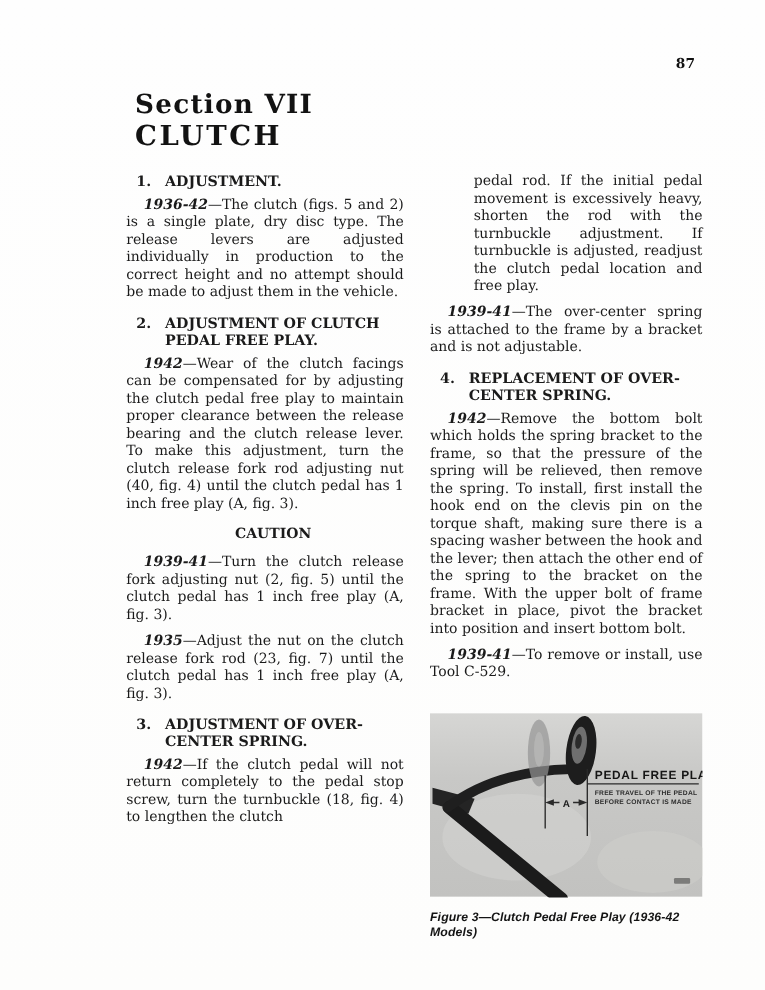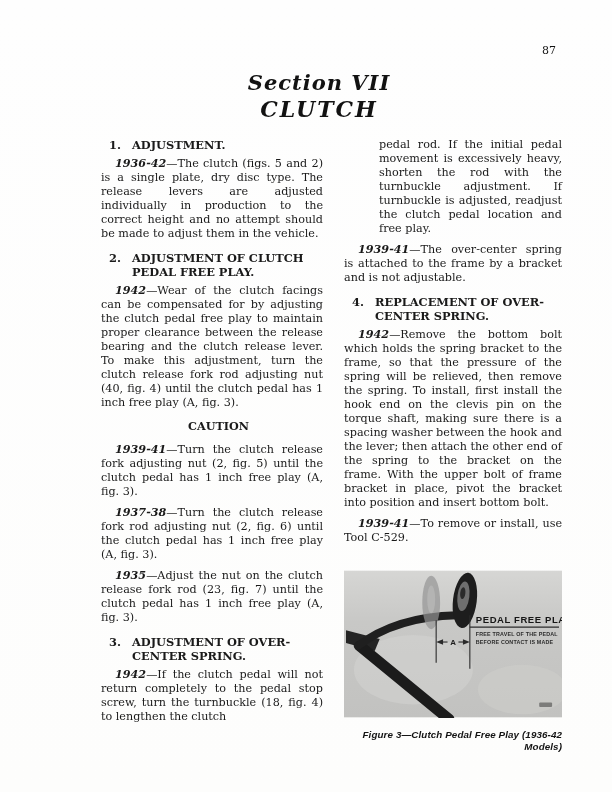--- a/index.html
+++ b/index.html
@@ -7,23 +7,23 @@
     position:relative;
     width:612px;height:792px;
     margin:0 auto;
     background:linear-gradient(180deg,#fefefe 0%,#fdfdfc 100%);
     font-family:"DejaVu Serif","Liberation Serif",serif;
     color:#1a1a1a;
     overflow:hidden;
   }
   .page-number{
     position:absolute;top:44px;right:56px;
-    font-size:11px;font-weight:normal;color:#111;
+    font-size:11px;font-weight:bold;color:#111;
   }
-  .section-header{position:absolute;top:70px;left:88px;width:462px;text-align:center;font-style:italic;}
+  .section-header{position:absolute;top:70px;left:108px;width:462px;}
   .section-title{
     font-size:21px;font-weight:bold;letter-spacing:1px;color:#121212;line-height:26px;
   }
   .section-subtitle{
     font-size:22px;font-weight:bold;letter-spacing:2px;color:#121212;line-height:27px;
   }
   .columns{
     position:absolute;top:138px;left:101px;width:462px;
     display:flex;gap:21px;
   }
@@ -47,21 +47,21 @@
   .figure{margin-top:25px;}
   .figure-photo{
     width:218px;height:148px;
     display:block;
   }
   .figure-caption{
     margin-top:11px;
     font-family:"Liberation Sans","DejaVu Sans",sans-serif;
     font-weight:bold;font-style:italic;
     font-size:9.8px;line-height:12px;
-    text-align:right;color:#141414;
+    text-align:left;color:#141414;
     letter-spacing:0.1px;
   }
   svg text{font-family:"Liberation Sans","DejaVu Sans",sans-serif;}
 </style>
 </head>
 <body>
 
 <div class="page">
 
   <div class="page-number">87</div>
@@ -86,21 +86,20 @@
         <span>ADJUSTMENT OF CLUTCH PEDAL FREE PLAY.</span>
       </div>
       <p class="para"><i class="yr">1942</i><span>—Wear of the clutch facings can be compensated for by adjusting the clutch pedal free play to maintain proper clearance between the release bearing and the clutch release lever. To make this adjustment, turn the clutch release fork rod adjusting nut (40, fig. 4) until the clutch pedal has 1 inch free play (A, fig. 3).</span></p>
 
       <div class="caution">
         <div class="caution-title">CAUTION</div>
       </div>
 
       <p class="para"><i class="yr">1939-41</i><span>—Turn the clutch release fork adjusting nut (2, fig. 5) until the clutch pedal has 1 inch free play (A, fig. 3).</span></p>
 
-      <p class="para"><i class="yr">1937-38</i><span>—Turn the clutch release fork rod adjusting nut (2, fig. 6) until the clutch pedal has 1 inch free play (A, fig. 3).</span></p>
 
       <p class="para"><i class="yr">1935</i><span>—Adjust the nut on the clutch release fork rod (23, fig. 7) until the clutch pedal has 1 inch free play (A, fig. 3).</span></p>
 
       <div class="num-heading">
         <span class="num">3.</span>
         <span>ADJUSTMENT OF OVER-CENTER SPRING.</span>
       </div>
       <p class="para"><i class="yr">1942</i><span>—If the clutch pedal will not return completely to the pedal stop screw, turn the turnbuckle (18, fig. 4) to lengthen the clutch</span></p>
 
     </div>

